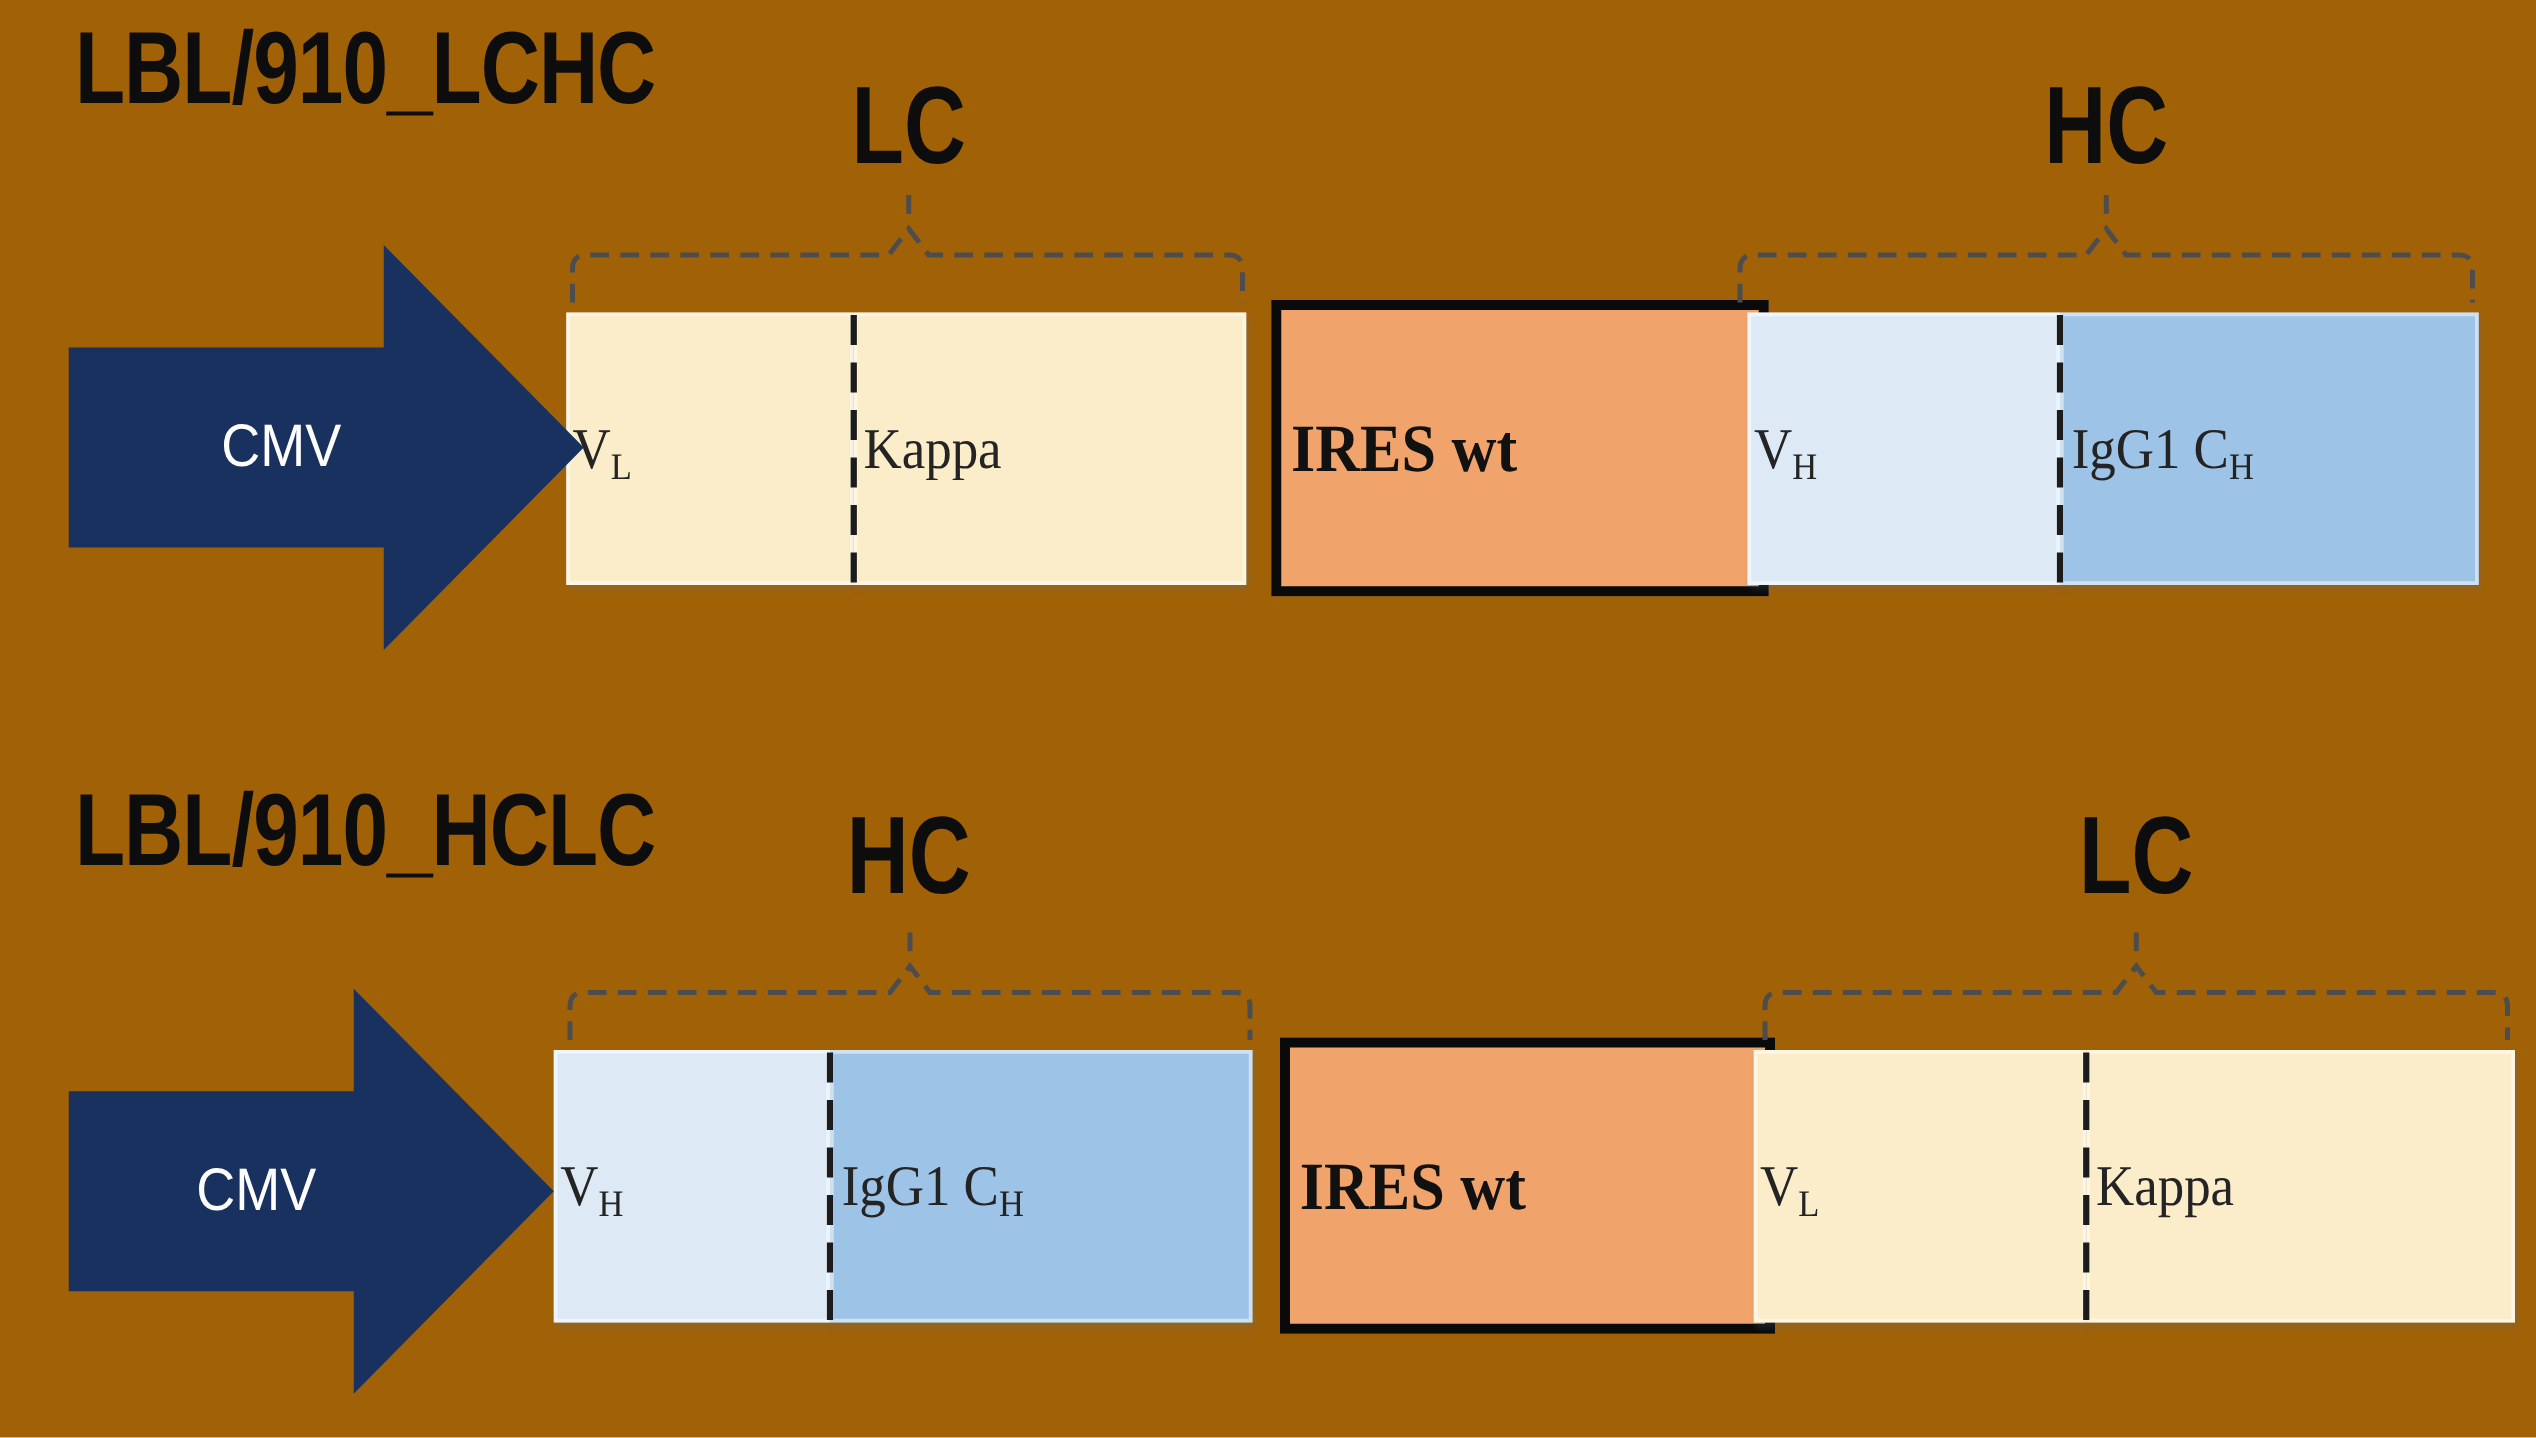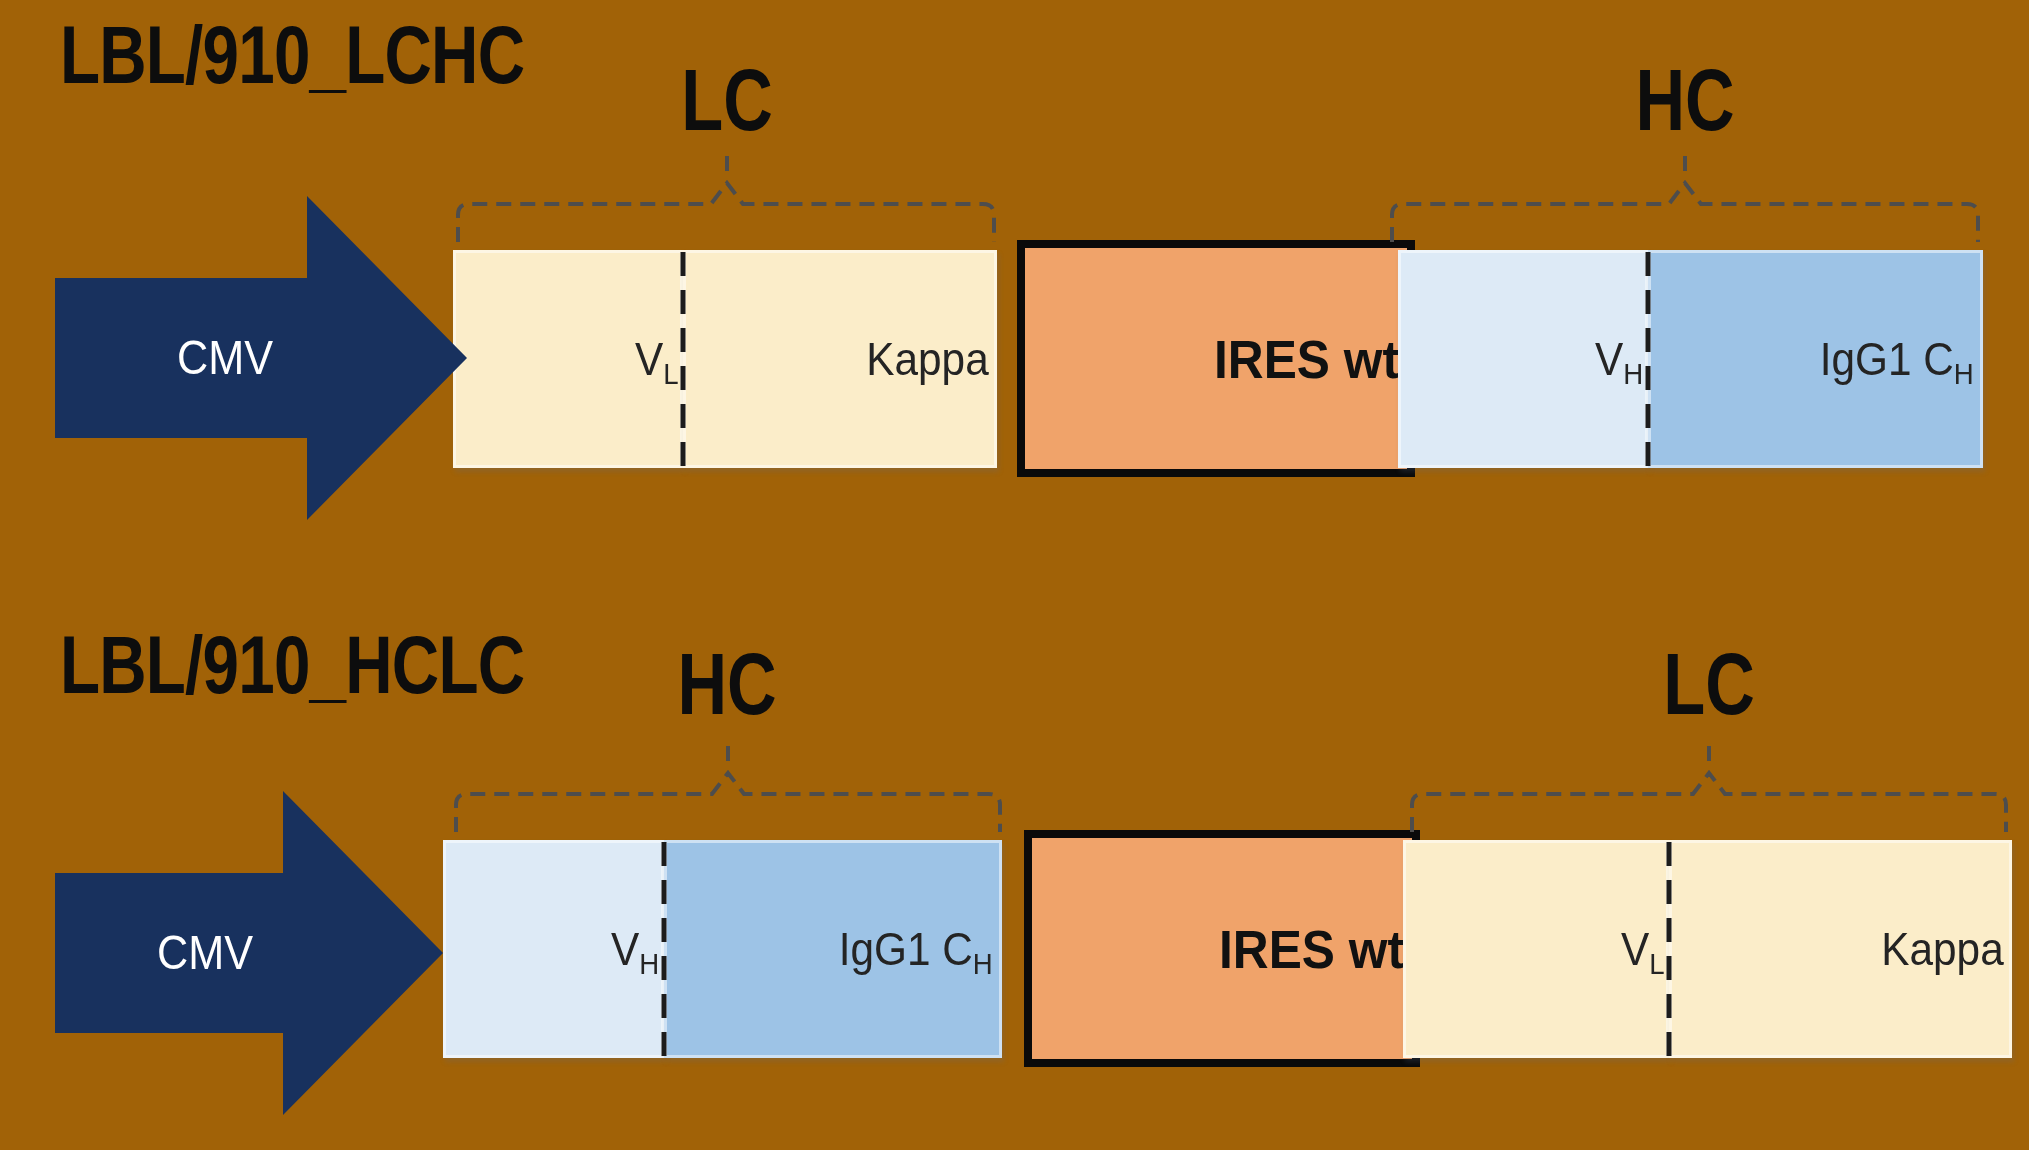--- a/index.html
+++ b/index.html
@@ -45,24 +45,25 @@
   .gl-1a { left: 527px;  top: 56px; }
   .gl-1b { left: 1485px; top: 56px; }
   .gl-2a { left: 527px;  top: 640px; }
   .gl-2b { left: 1509px; top: 640px; }
 
   
   .seg {
     position: absolute;
     display: flex;
     align-items: center;
-    justify-content: flex-end;
+    justify-content: flex-start;
     box-sizing: border-box;
     border: 3px solid rgba(255,255,255,0.50);
     box-shadow: 2px 4px 5px rgba(90,110,140,0.22);
+    font-family: Liberation Serif, serif;
   }
   .seg-label {
     font-size: 46px;
     color: #242424;
     line-height: 1;
     transform: scaleX(0.92);
     white-space: nowrap;
   }
   .seg-label .sub {
     font-size: 30px;

